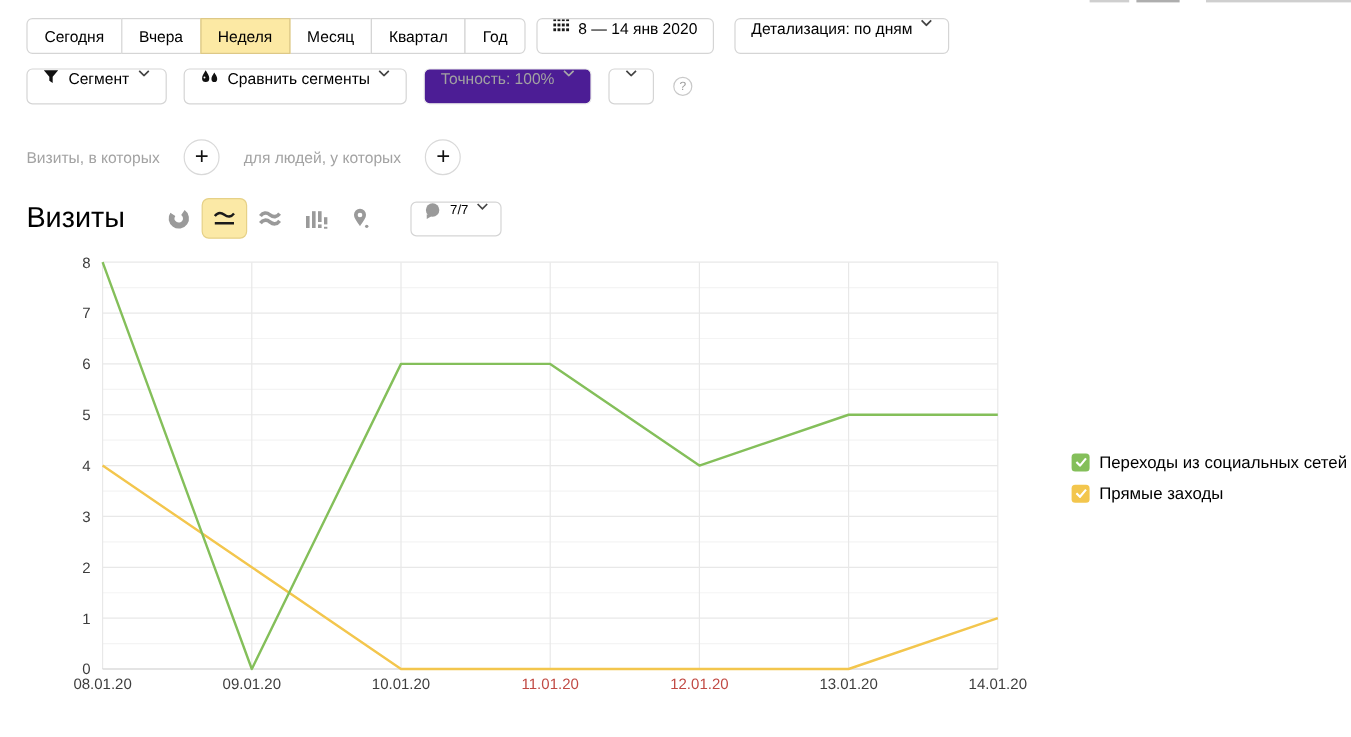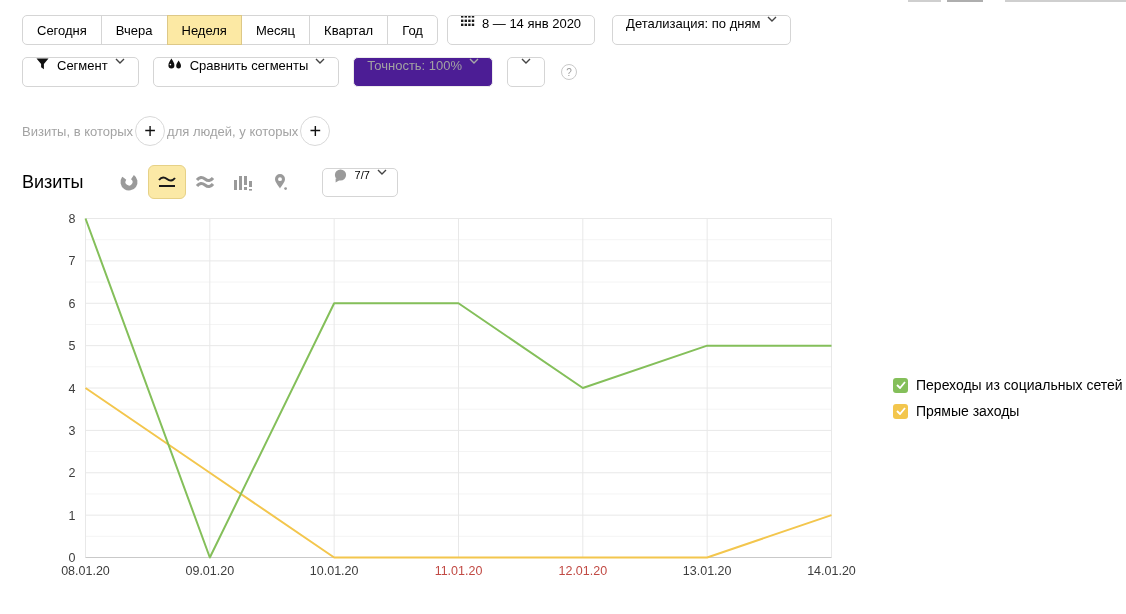--- a/index.html
+++ b/index.html
@@ -22,21 +22,21 @@
     height: 30px; padding: 0 13px;
     background: #fff; border: 1px solid #d5d5d5; border-radius: 5px;
     font-size: 13px; color: #000; cursor: pointer; white-space: nowrap;
     font-family: inherit;
   }
   .btn.disabled { background: #4c1d95; border-color: #ececec; color: #a2a2a2; }
 
   .row { position: absolute; display: flex; align-items: center; }
   #row-periods { left: 22px; top: 15px; gap: 9px; }
   #row-filters-tools { left: 22px; top: 57px; gap: 14px; }
-  #row-conditions { left: 22px; top: 116px; gap: 2px; font-size: 13px; color: #a3a3a3; }
+  #row-conditions { left: 22px; top: 116px; gap: 20px; font-size: 13px; color: #a3a3a3; }
   #row-chart-header { left: 22px; top: 165px; }
 
   
   .seg { display: inline-flex; }
   .seg-btn {
     height: 30px; padding: 0 14px; background: #fff;
     border: 1px solid #d5d5d5; margin-left: -1px;
     font-size: 13px; font-family: inherit; color: #000; cursor: pointer;
   }
   .seg-btn:first-child { border-radius: 5px 0 0 5px; margin-left: 0; }
@@ -53,21 +53,21 @@
   }
 
   .plus-circle {
     width: 30px; height: 30px; border-radius: 50%;
     border: 1px solid #d9d9d9; background: #fff;
     display: inline-flex; align-items: center; justify-content: center;
     font-size: 20px; font-weight: 400; color: #111; cursor: pointer;
   }
 
   
-  .chart-title { font-size: 18px; color: #000; margin-right: 26px; }
+  .chart-title { font-size: 24px; color: #000; margin-right: 26px; }
   .icon-slot {
     width: 38px; height: 34px; display: inline-flex;
     align-items: center; justify-content: center;
     border-radius: 6px; border: 1px solid transparent;
     background: transparent; cursor: pointer;
   }
   .icon-slot.selected { background: #fbe9a6; border-color: #e6d187; }
   .annot-btn { margin-left: 22px; height: 29px; padding: 0 10px; }
   .annot-label { font-size: 11px; }
 

